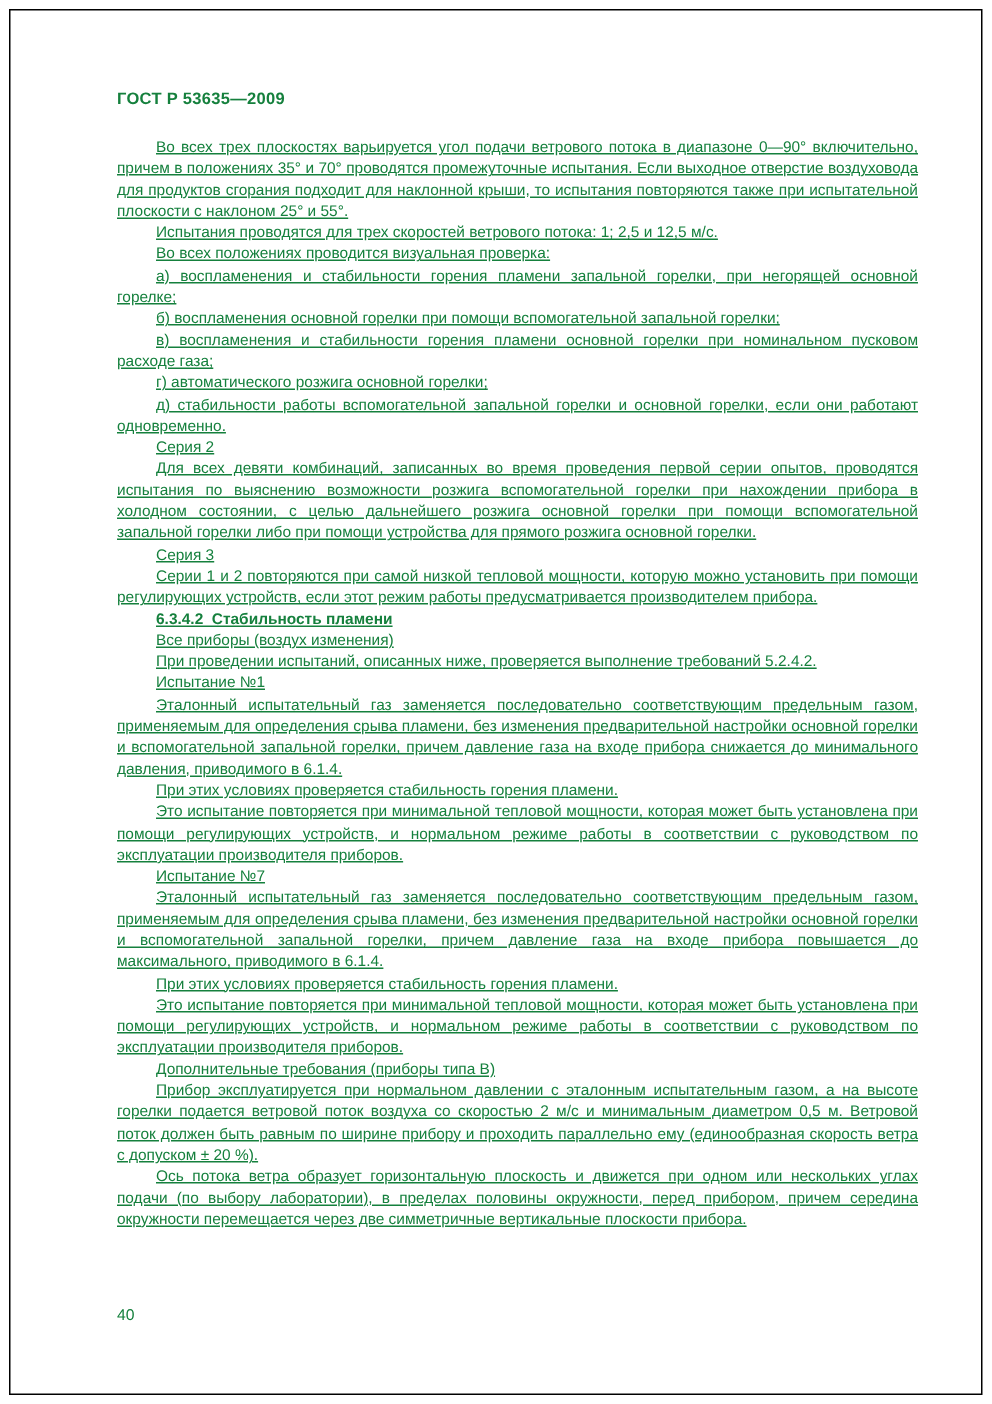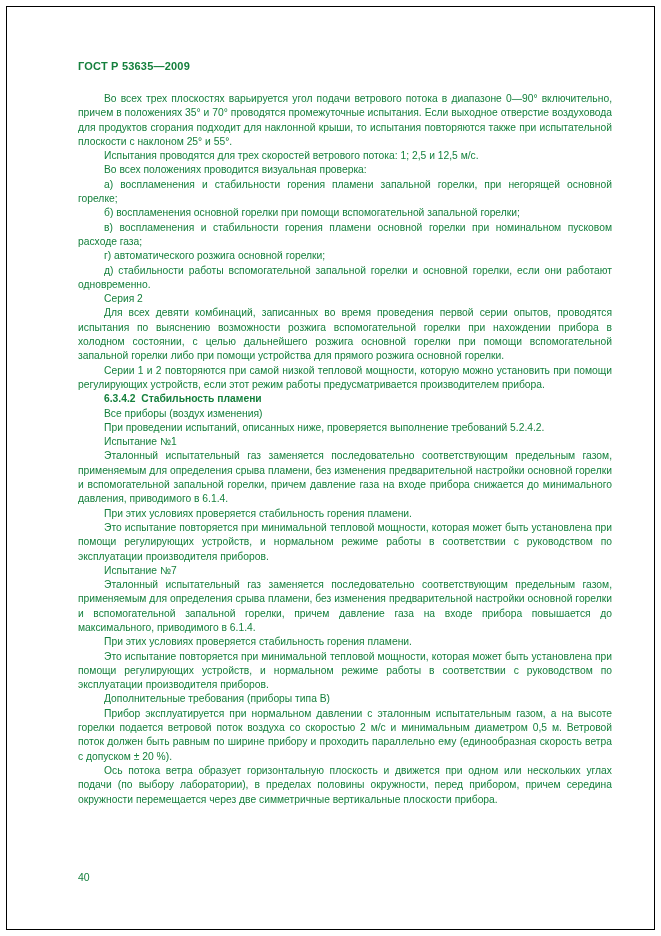--- a/index.html
+++ b/index.html
@@ -42,20 +42,21 @@
     top: 92px;
     width: 534px;
     font-size: 10.3px;
     line-height: 14.3px;
     text-align: justify;
   }
 
   .doc-body p {
     margin: 0;
     text-indent: 26px;
+    text-decoration: underline;
   }
 
   .doc-body p.bold {
     font-weight: bold;
   }
 
   .page-number {
     position: absolute;
     left: 78px;
     top: 871px;
@@ -74,20 +75,21 @@
     <p>Во всех трех плоскостях варьируется угол подачи ветрового потока в диапазоне 0—90° включительно, причем в положениях 35° и 70° проводятся промежуточные испытания. Если выходное отверстие воздуховода для продуктов сгорания подходит для наклонной крыши, то испытания повторяются также при испытательной плоскости с наклоном 25° и 55°.</p>
     <p>Испытания проводятся для трех скоростей ветрового потока: 1; 2,5 и 12,5 м/с.</p>
     <p>Во всех положениях проводится визуальная проверка:</p>
     <p>а) воспламенения и стабильности горения пламени запальной горелки, при негорящей основной горелке;</p>
     <p>б) воспламенения основной горелки при помощи вспомогательной запальной горелки;</p>
     <p>в) воспламенения и стабильности горения пламени основной горелки при номинальном пусковом расходе газа;</p>
     <p>г) автоматического розжига основной горелки;</p>
     <p>д) стабильности работы вспомогательной запальной горелки и основной горелки, если они работают одновременно.</p>
     <p>Серия 2</p>
     <p>Для всех девяти комбинаций, записанных во время проведения первой серии опытов, проводятся испытания по выяснению возможности розжига вспомогательной горелки при нахождении прибора в холодном состоянии, с целью дальнейшего розжига основной горелки при помощи вспомогательной запальной горелки либо при помощи устройства для прямого розжига основной горелки.</p>
+    <p>Серия 3</p>
     <p>Серии 1 и 2 повторяются при самой низкой тепловой мощности, которую можно установить при помощи регулирующих устройств, если этот режим работы предусматривается производителем прибора.</p>
     <p class="bold">6.3.4.2&nbsp;&nbsp;Стабильность пламени</p>
     <p>Все приборы (воздух изменения)</p>
     <p>При проведении испытаний, описанных ниже, проверяется выполнение требований 5.2.4.2.</p>
     <p>Испытание №1</p>
     <p>Эталонный испытательный газ заменяется последовательно соответствующим предельным газом, применяемым для определения срыва пламени, без изменения предварительной настройки основной горелки и вспомогательной запальной горелки, причем давление газа на входе прибора снижается до минимального давления, приводимого в 6.1.4.</p>
     <p>При этих условиях проверяется стабильность горения пламени.</p>
     <p>Это испытание повторяется при минимальной тепловой мощности, которая может быть установлена при помощи регулирующих устройств, и нормальном режиме работы в соответствии с руководством по эксплуатации производителя приборов.</p>
     <p>Испытание №7</p>
     <p>Эталонный испытательный газ заменяется последовательно соответствующим предельным газом, применяемым для определения срыва пламени, без изменения предварительной настройки основной горелки и вспомогательной запальной горелки, причем давление газа на входе прибора повышается до максимального, приводимого в 6.1.4.</p>

